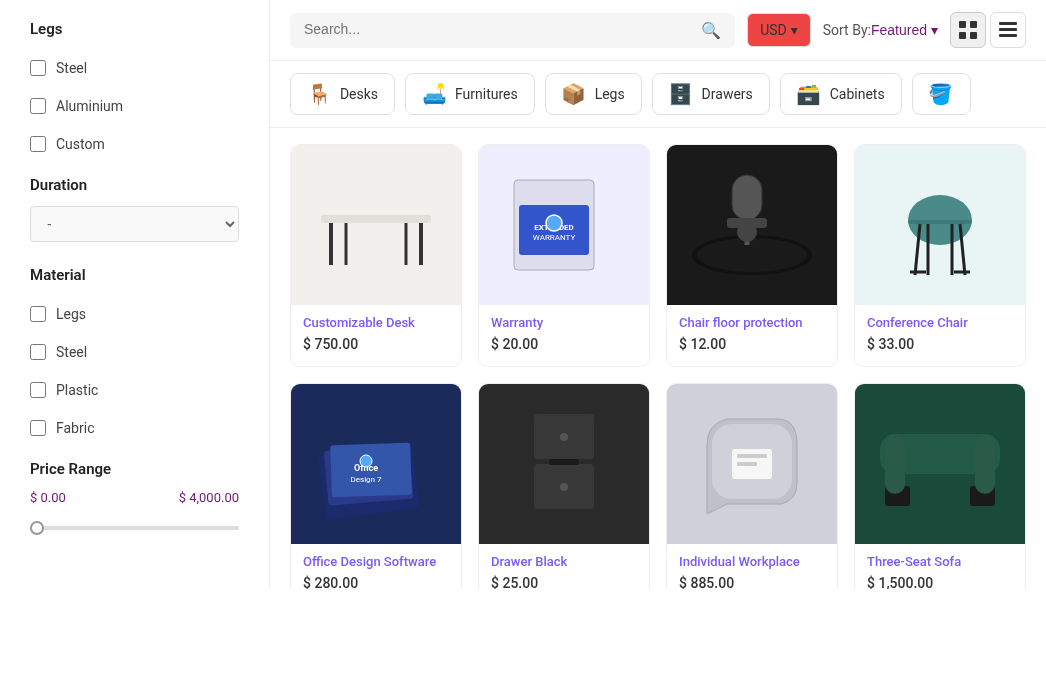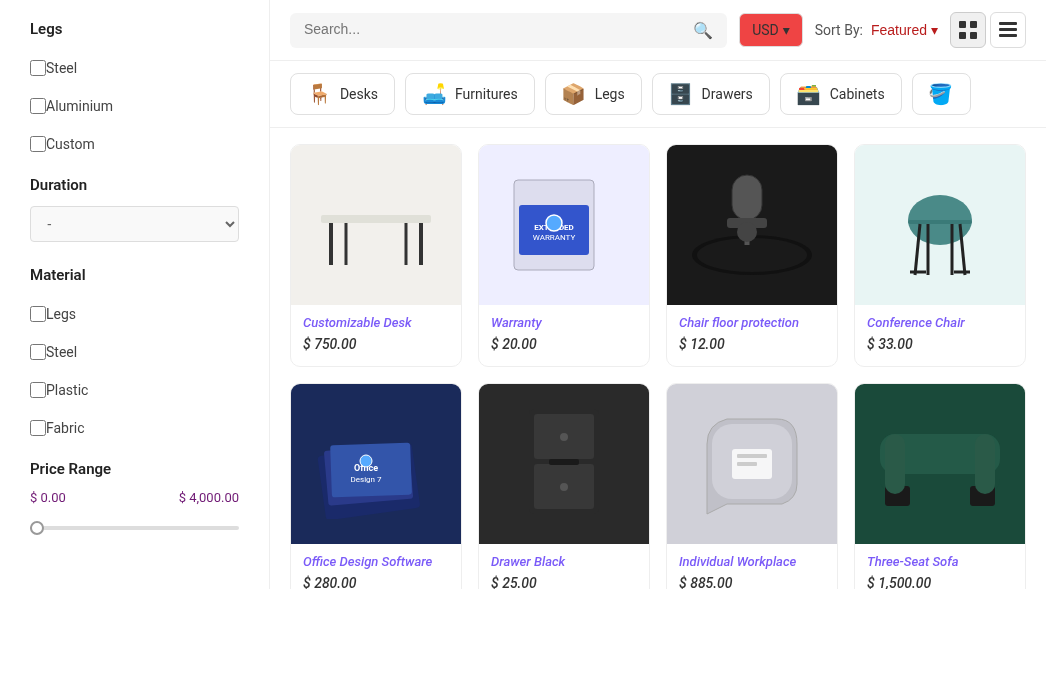--- a/index.html
+++ b/index.html
@@ -4,54 +4,54 @@
   <style>
     * { box-sizing: border-box; margin: 0; padding: 0; }
     body { font-family: -apple-system, BlinkMacSystemFont, 'Segoe UI', Roboto, sans-serif; background: #fff; color: #333; }
 
     .app-container { display: flex; height: 589px; overflow: hidden; }
 
     
     .sidebar { width: 270px; min-width: 270px; padding: 20px 30px; border-right: 1px solid #eee; overflow-y: auto; }
     .filter-section { margin-bottom: 24px; }
     .filter-title { font-size: 15px; font-weight: 600; margin-bottom: 12px; color: #222; }
-    .checkbox-item { display: flex; align-items: center; margin-bottom: 8px; cursor: pointer; margin-top: 22px; }
+    .checkbox-item { display: flex; align-items: center; gap: 10px; margin-bottom: 8px; cursor: pointer; margin-top: 22px; }
     .checkbox-item input[type="checkbox"] { width: 16px; height: 16px; accent-color: #555; cursor: pointer; }
     .checkbox-label { font-size: 14px; color: #444; }
     .duration-select { width: 100%; padding: 8px 12px; border: 1px solid #ddd; border-radius: 4px; background: #f9f9f9; font-size: 14px; color: #666; appearance: auto; cursor: pointer; }
     .price-range-row { display: flex; justify-content: space-between; margin-bottom: 10px; font-size: 13px; color: #701a75; }
     .range-slider { width: 100%; -webkit-appearance: none; height: 4px; border-radius: 2px; background: linear-gradient(to right, #c8a0a0 0%, #c8a0a0 1%, #ddd 1%, #ddd 100%); outline: none; cursor: pointer; }
     .range-slider::-webkit-slider-thumb { -webkit-appearance: none; width: 14px; height: 14px; border-radius: 50%; background: #fff; border: 2px solid #999; cursor: pointer; }
 
     
     .main-content { flex: 1; display: flex; flex-direction: column; overflow: hidden; }
 
     
     .top-bar { display: flex; align-items: center; gap: 12px; padding: 12px 20px; border-bottom: 1px solid #eee; }
     .search-wrapper { flex: 1; display: flex; align-items: flex-start; background: #f5f5f5; border-radius: 6px; padding: 8px 14px; }
     .search-input { flex: 1; border: none; background: transparent; font-size: 14px; color: #333; outline: none; }
     .search-icon { color: #888; font-size: 16px; }
     .currency-selector { display: flex; align-items: center; gap: 4px; padding: 8px 12px; border: 1px solid #ddd; border-radius: 6px; font-size: 14px; cursor: pointer; background: #ef4444; }
-    .sort-wrapper { display: flex; align-items: center; gap: 8px; font-size: 14px; color: #555; }
-    .sort-select-btn { display: flex; align-items: center; gap: 4px; font-size: 14px; cursor: pointer; color: #b91c1c; border: none; background: transparent; }
+    .sort-wrapper { display: flex; align-items: center; font-size: 14px; color: #555; }
+    .sort-select-btn { display: flex; align-items: center; gap: 4px; font-size: 14px; cursor: pointer; color: #701a75; border: none; background: transparent; }
     .view-toggle { display: flex; gap: 4px; }
     .view-btn { width: 36px; height: 36px; display: flex; align-items: center; justify-content: center; border: 1px solid #ddd; border-radius: 6px; cursor: pointer; background: #fff; font-size: 14px; }
     .view-btn.active { background: #f0f0f0; border-color: #ccc; }
 
     
     .category-tabs { display: flex; gap: 10px; padding: 12px 20px; border-bottom: 1px solid #eee; overflow-x: auto; }
     .category-tab { display: flex; align-items: center; gap: 8px; padding: 8px 16px; border: 1px solid #e0e0e0; border-radius: 8px; cursor: pointer; background: #fff; font-size: 14px; color: #333; white-space: nowrap; }
     .cat-icon { font-size: 20px; }
 
     
     .product-grid-wrapper { flex: 1; overflow-y: auto; padding: 16px 20px; }
     .product-grid { display: grid; grid-template-columns: repeat(4, 1fr); gap: 16px; }
     .product-card { border: 1px solid #eee; border-radius: 10px; overflow: hidden; background: #fff; cursor: pointer; transition: box-shadow 0.2s; }
     .product-image { width: 100%; height: 160px; background: #f7f7f7; display: flex; align-items: center; justify-content: center; overflow: hidden; }
-    .product-info { padding: 10px 12px 14px; font-style: italic; }
+    .product-info { padding: 10px 12px 14px; }
     .product-name { font-size: 13px; color: #7a5af8; margin-bottom: 6px; font-weight: 500; }
     .product-price { font-size: 14px; color: #333; font-weight: 500; }
 
     
     .grid-icon, .list-icon { width: 18px; height: 18px; }
   </style>
 </head>
 <body>
 
 <div class="app-container">

